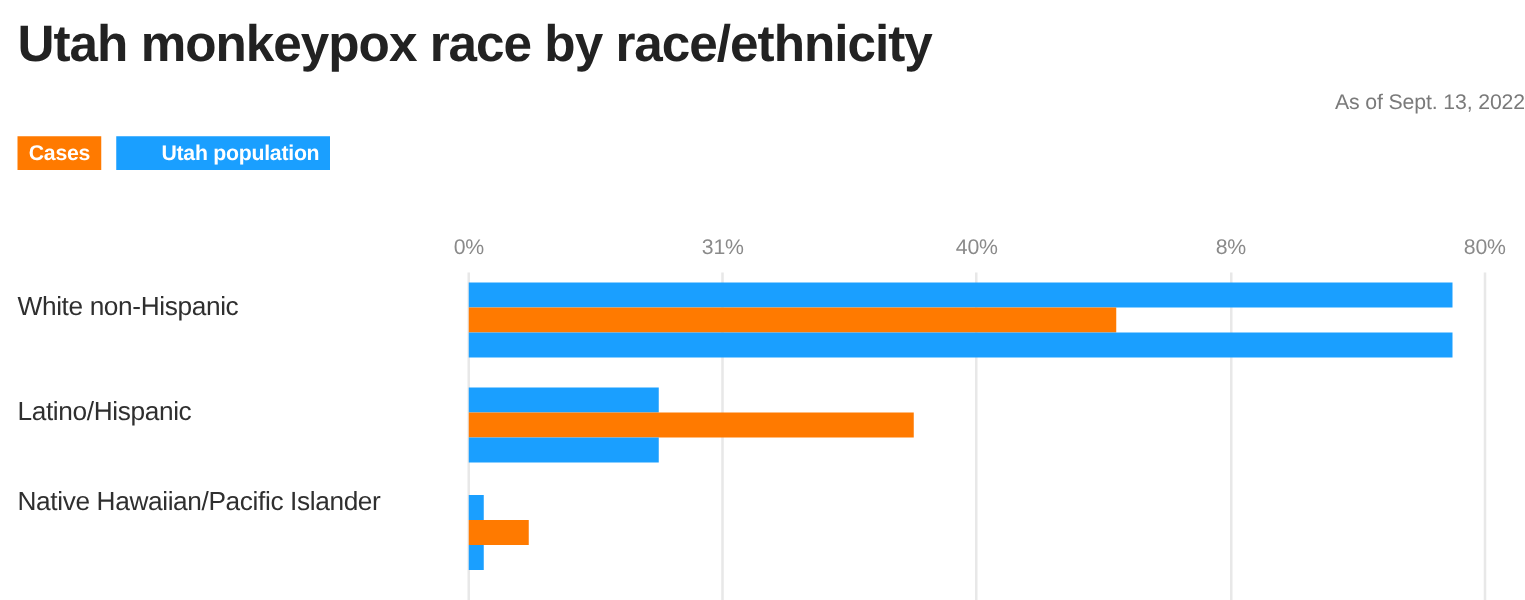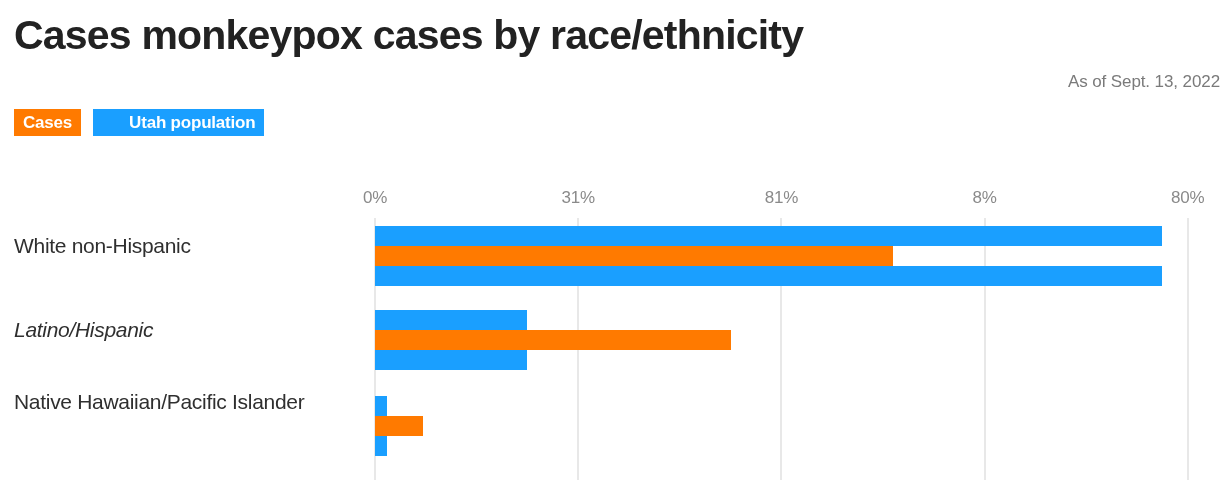--- a/index.html
+++ b/index.html
@@ -125,38 +125,38 @@
     position: absolute;
     height: 20px;
   }
 </style>
 </head>
 <body>
 
 <div class="chart-root">
 
   <div class="header">
-    <h1 class="chart-title">Cases monkeypox cases by race/ethnicity</h1>
+    <h1 class="chart-title">Utah monkeypox race by race/ethnicity</h1>
     <div class="chart-subtitle">As of Sept. 13, 2022</div>
   </div>
 
   <div class="legend">
     <div class="legend-item" style="background: rgb(255, 122, 0);">
       <span>Cases</span>
     </div>
     <div class="legend-item" style="background: rgb(26, 159, 255); padding-left: 36px;">
       <span>Utah population</span>
     </div>
   </div>
 
   <div class="plot-wrap">
     <div class="axis-labels">
         <div class="tick-label" style="left: 375px;">0%</div>
         <div class="tick-label" style="left: 578.2px;">31%</div>
-        <div class="tick-label" style="left: 781.4px;">81%</div>
+        <div class="tick-label" style="left: 781.4px;">40%</div>
         <div class="tick-label" style="left: 984.6px;">8%</div>
         <div class="tick-label" style="left: 1187.8px;">80%</div>
       </div>
     <div class="gridlines">
         <div class="gridline" style="left: 374px; background: rgb(232, 232, 232);"></div>
         <div class="gridline" style="left: 577.2px; background: rgb(232, 232, 232);"></div>
         <div class="gridline" style="left: 780.4px; background: rgb(232, 232, 232);"></div>
         <div class="gridline" style="left: 983.6px; background: rgb(232, 232, 232);"></div>
         <div class="gridline" style="left: 1186.8px; background: rgb(232, 232, 232);"></div>
       </div>
@@ -165,21 +165,21 @@
           <div class="bar" style="left: 375px; top: 0px; width: 787.4px; background: rgb(26, 159, 255);"></div>
           <div class="bar" style="left: 375px; top: 20px; width: 518.16px; background: rgb(255, 122, 0);"></div>
           <div class="bar" style="left: 375px; top: 40px; width: 787.4px; background: rgb(26, 159, 255);"></div>
         </div>
         <div style="position: absolute; left: 14px; top: 14px; width: 355px; font-size: 21px; line-height: 27px; color: rgb(47, 47, 47); letter-spacing: -0.3px;">White non-Hispanic</div>
         <div class="bar-group" style="top: 92px; height: 60px;">
           <div class="bar" style="left: 375px; top: 0px; width: 152.4px; background: rgb(26, 159, 255);"></div>
           <div class="bar" style="left: 375px; top: 20px; width: 355.6px; background: rgb(255, 122, 0);"></div>
           <div class="bar" style="left: 375px; top: 40px; width: 152.4px; background: rgb(26, 159, 255);"></div>
         </div>
-        <div style="position: absolute; left: 14px; top: 98px; width: 355px; font-size: 21px; line-height: 27px; color: rgb(47, 47, 47); letter-spacing: -0.3px; font-style: italic;">Latino/Hispanic</div>
+        <div style="position: absolute; left: 14px; top: 98px; width: 355px; font-size: 21px; line-height: 27px; color: rgb(47, 47, 47); letter-spacing: -0.3px;">Latino/Hispanic</div>
         <div class="bar-group" style="top: 178px; height: 60px;">
           <div class="bar" style="left: 375px; top: 0px; width: 12.192px; background: rgb(26, 159, 255);"></div>
           <div class="bar" style="left: 375px; top: 20px; width: 47.752px; background: rgb(255, 122, 0);"></div>
           <div class="bar" style="left: 375px; top: 40px; width: 12.192px; background: rgb(26, 159, 255);"></div>
         </div>
         <div style="position: absolute; left: 14px; top: 170px; width: 355px; font-size: 21px; line-height: 27px; color: rgb(47, 47, 47); letter-spacing: -0.3px;">Native Hawaiian/Pacific Islander</div>
       </div>
   </div>
 
 </div>

